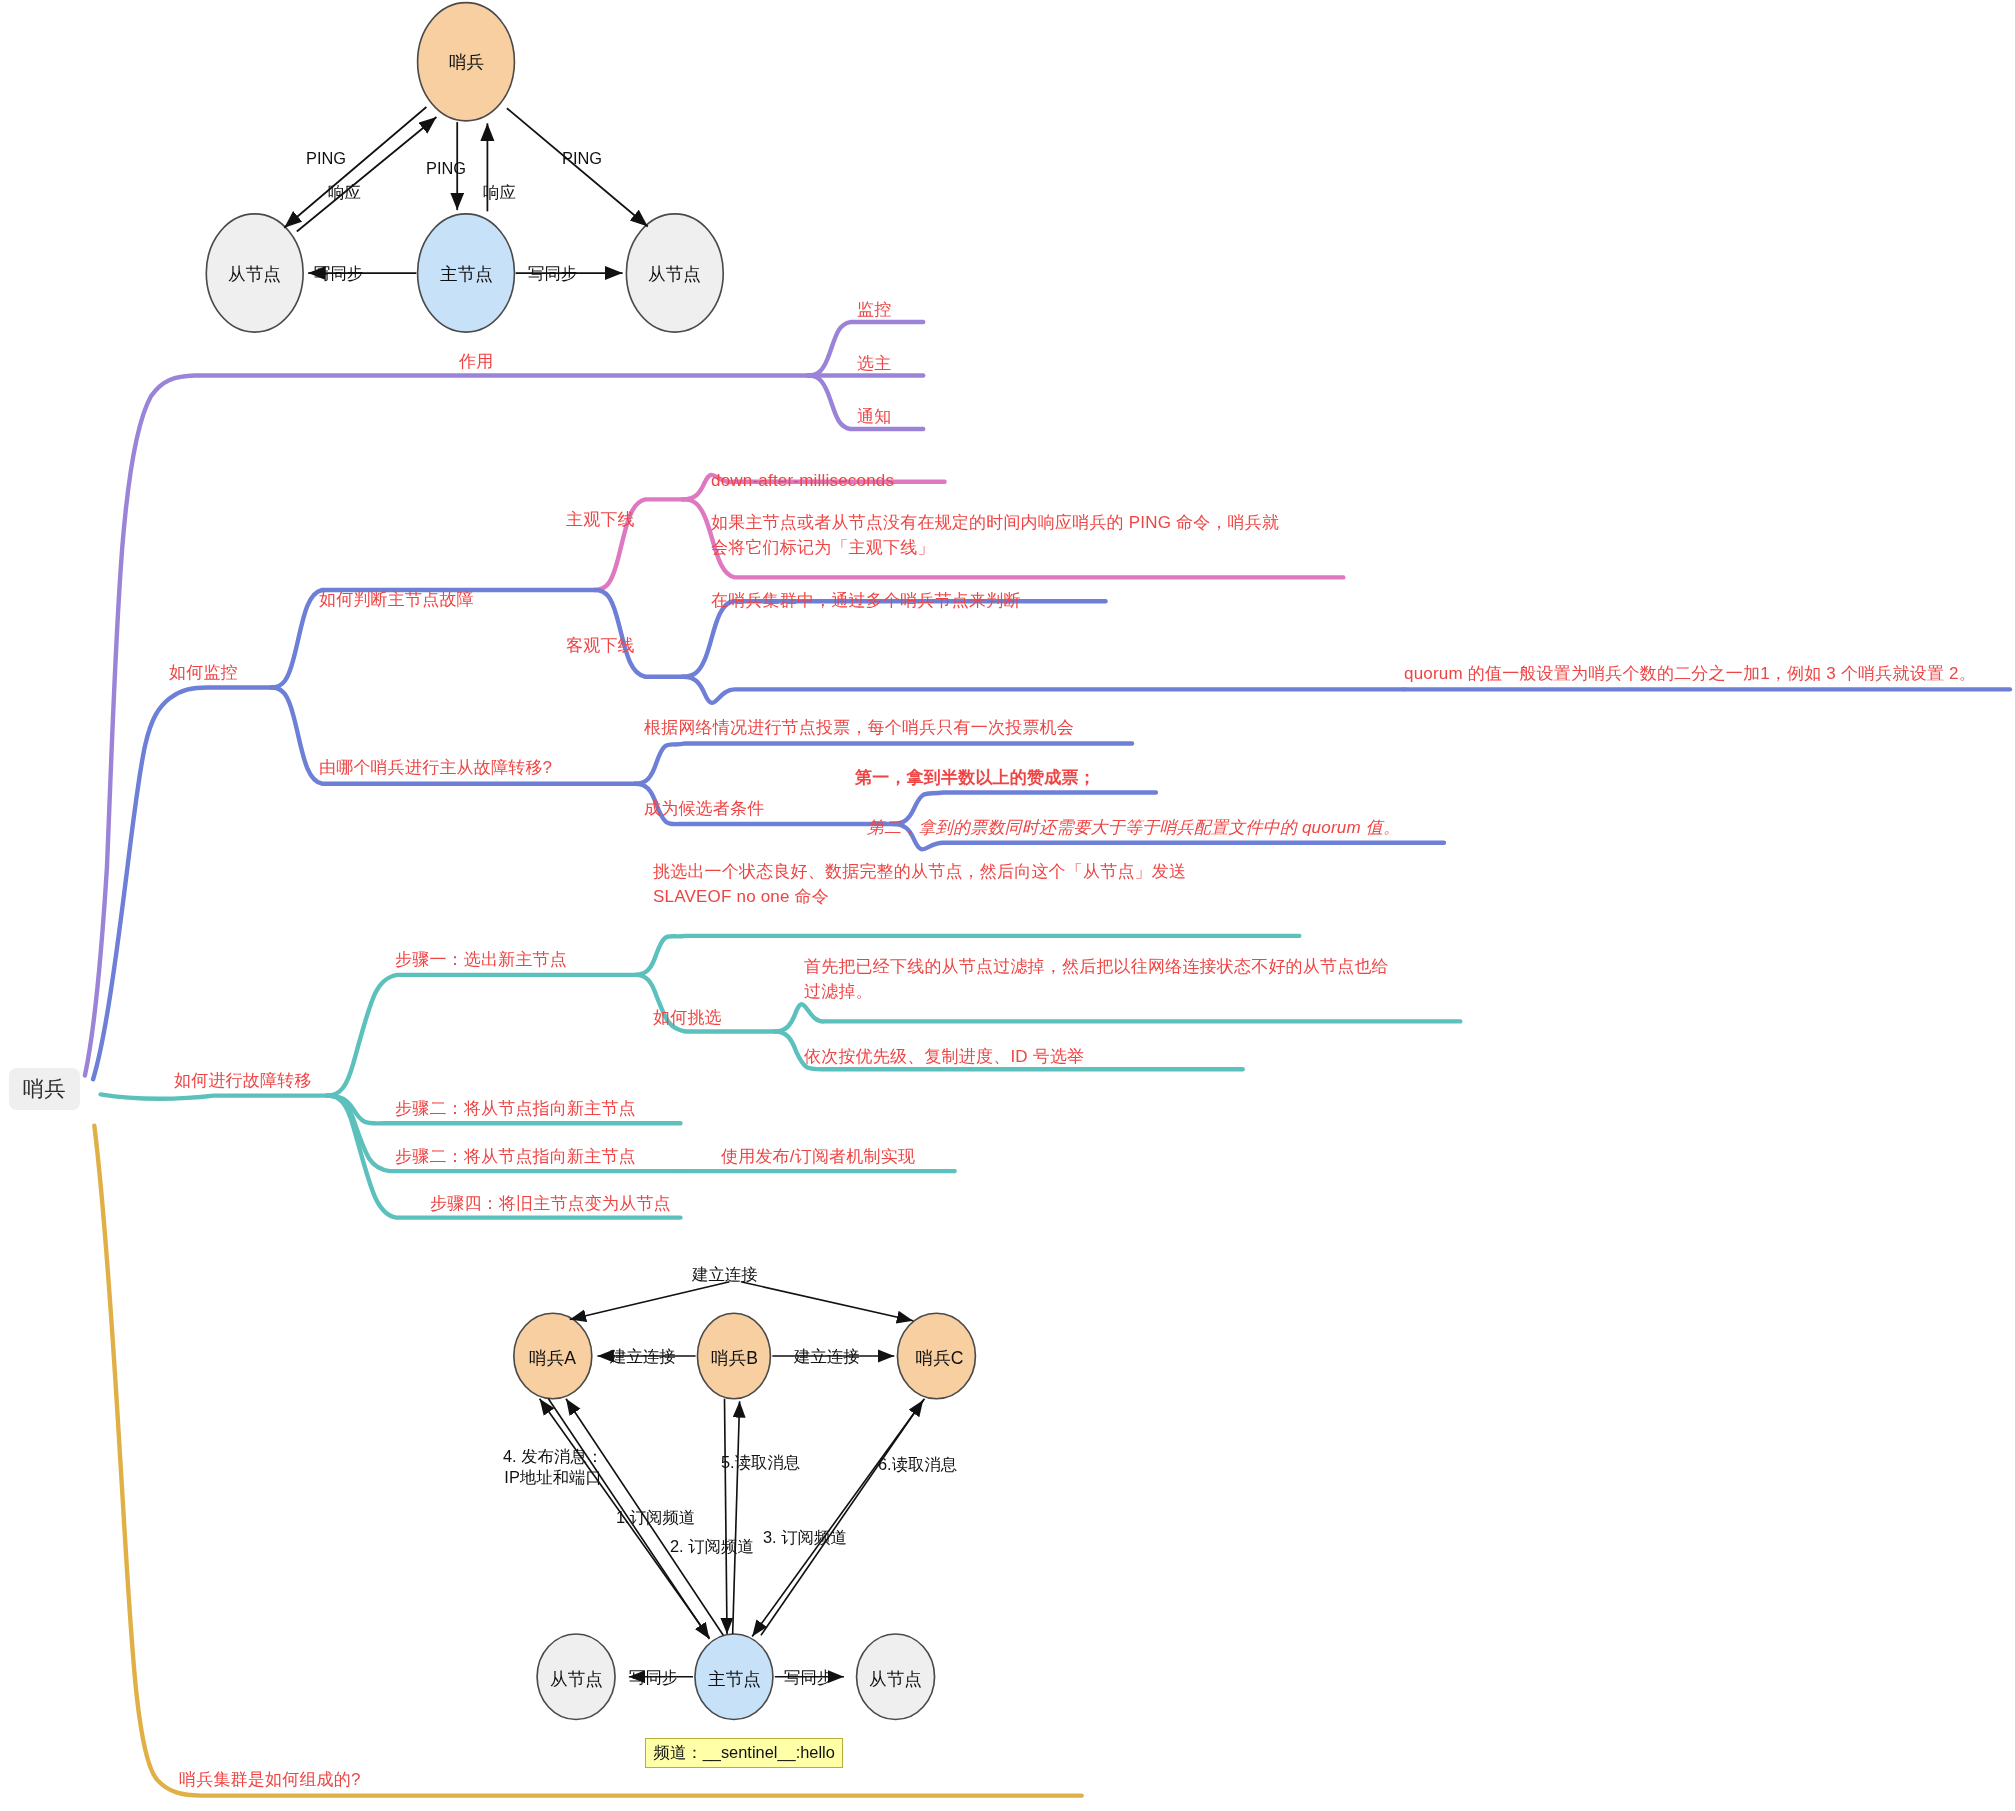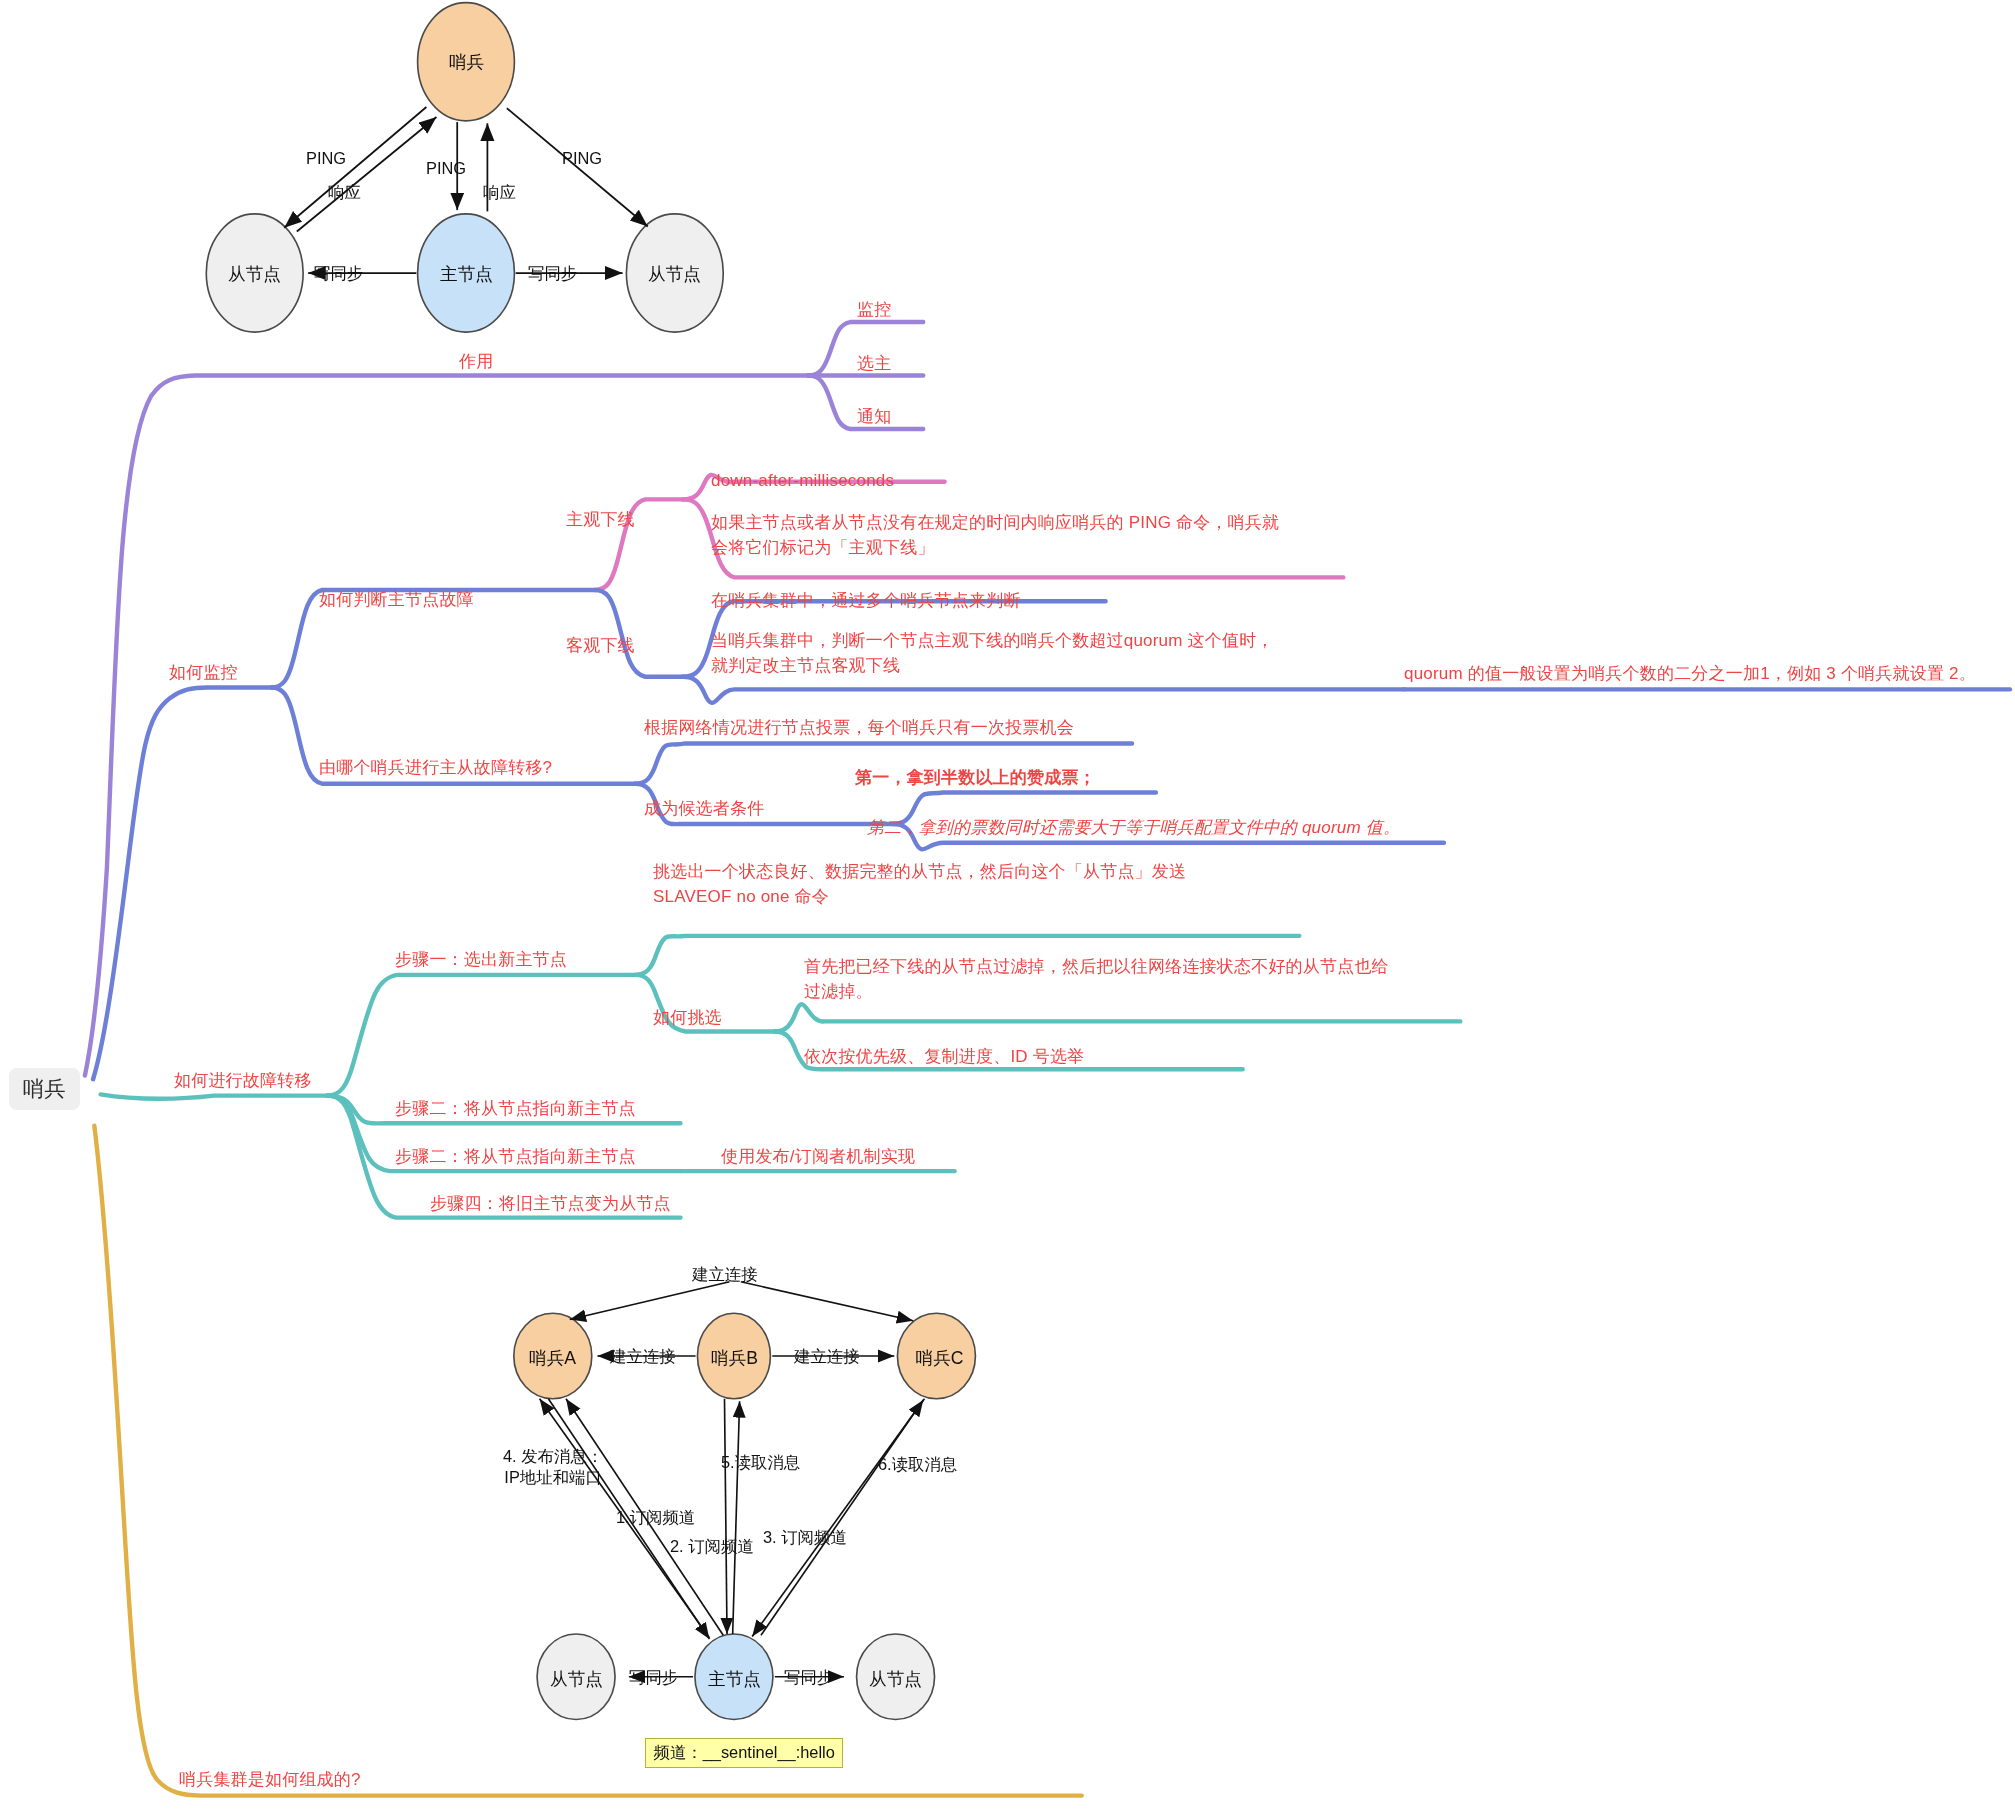--- a/index.html
+++ b/index.html
@@ -225,22 +225,20 @@
 
   <div class="lbl" style="left:319px; top:588px;">如何判断主节点故障</div>
   <div class="lbl" style="left:566px; top:508px;">主观下线</div>
   <div class="lbl" style="left:566px; top:634px;">客观下线</div>
 
   <div class="lbl" style="left:711px; top:469px;">down-after-milliseconds</div>
   <div class="lbl" style="left:711px; top:511px;">如果主节点或者从节点没有在规定的时间内响应哨兵的 PING 命令，哨兵就
 会将它们标记为「主观下线」</div>
 
   <div class="lbl" style="left:711px; top:589px;">在哨兵集群中，通过多个哨兵节点来判断</div>
-  <div class="lbl" style="left:711px; top:629px;">当哨兵集群中，判断一个节点主观下线的哨兵个数超过quorum 这个值时，
-就判定改主节点客观下线</div>
   <div class="lbl" style="left:1404px; top:662px;">quorum 的值一般设置为哨兵个数的二分之一加1，例如 3 个哨兵就设置 2。</div>
 
   <div class="lbl" style="left:319px; top:756px;">由哪个哨兵进行主从故障转移?</div>
   <div class="lbl" style="left:644px; top:716px;">根据网络情况进行节点投票，每个哨兵只有一次投票机会</div>
   <div class="lbl" style="left:644px; top:797px;">成为候选者条件</div>
   <div class="lbl" style="left:855px; top:766px;font-weight:bold;">第一，拿到半数以上的赞成票；</div>
   <div class="lbl" style="left:867px; top:816px;font-style:italic;">第二，拿到的票数同时还需要大于等于哨兵配置文件中的 quorum 值。</div>
 
   <div class="lbl" style="left:174px; top:1069px;">如何进行故障转移</div>
 

